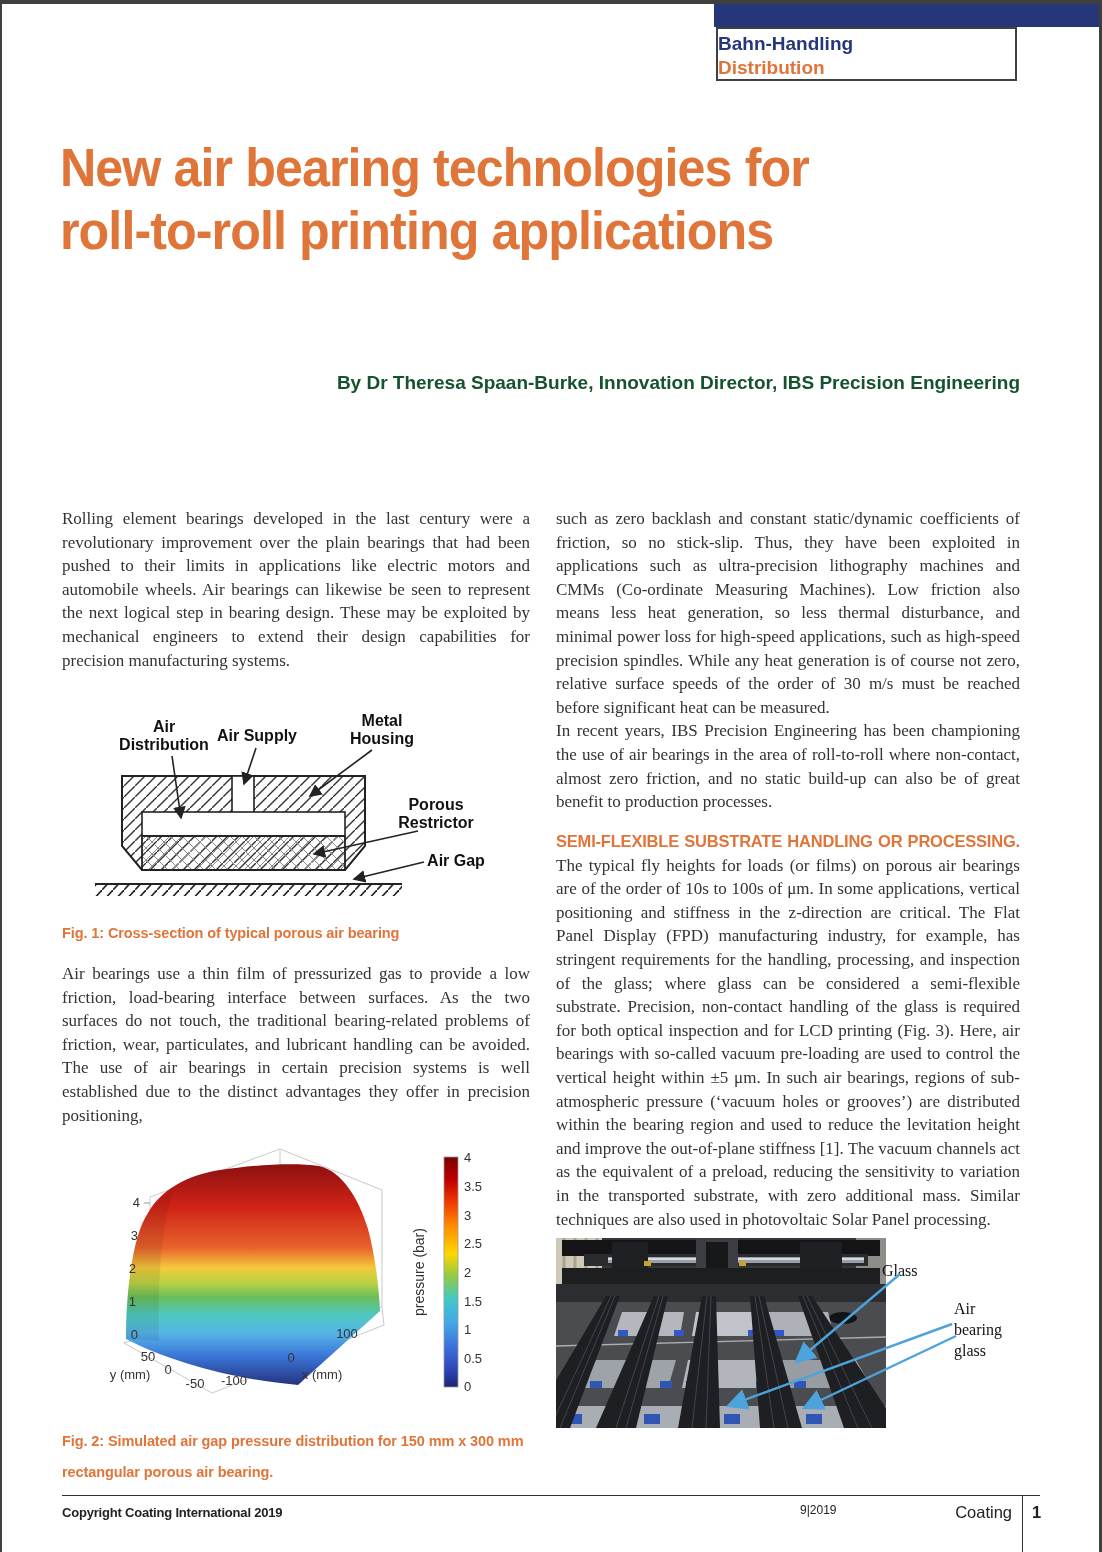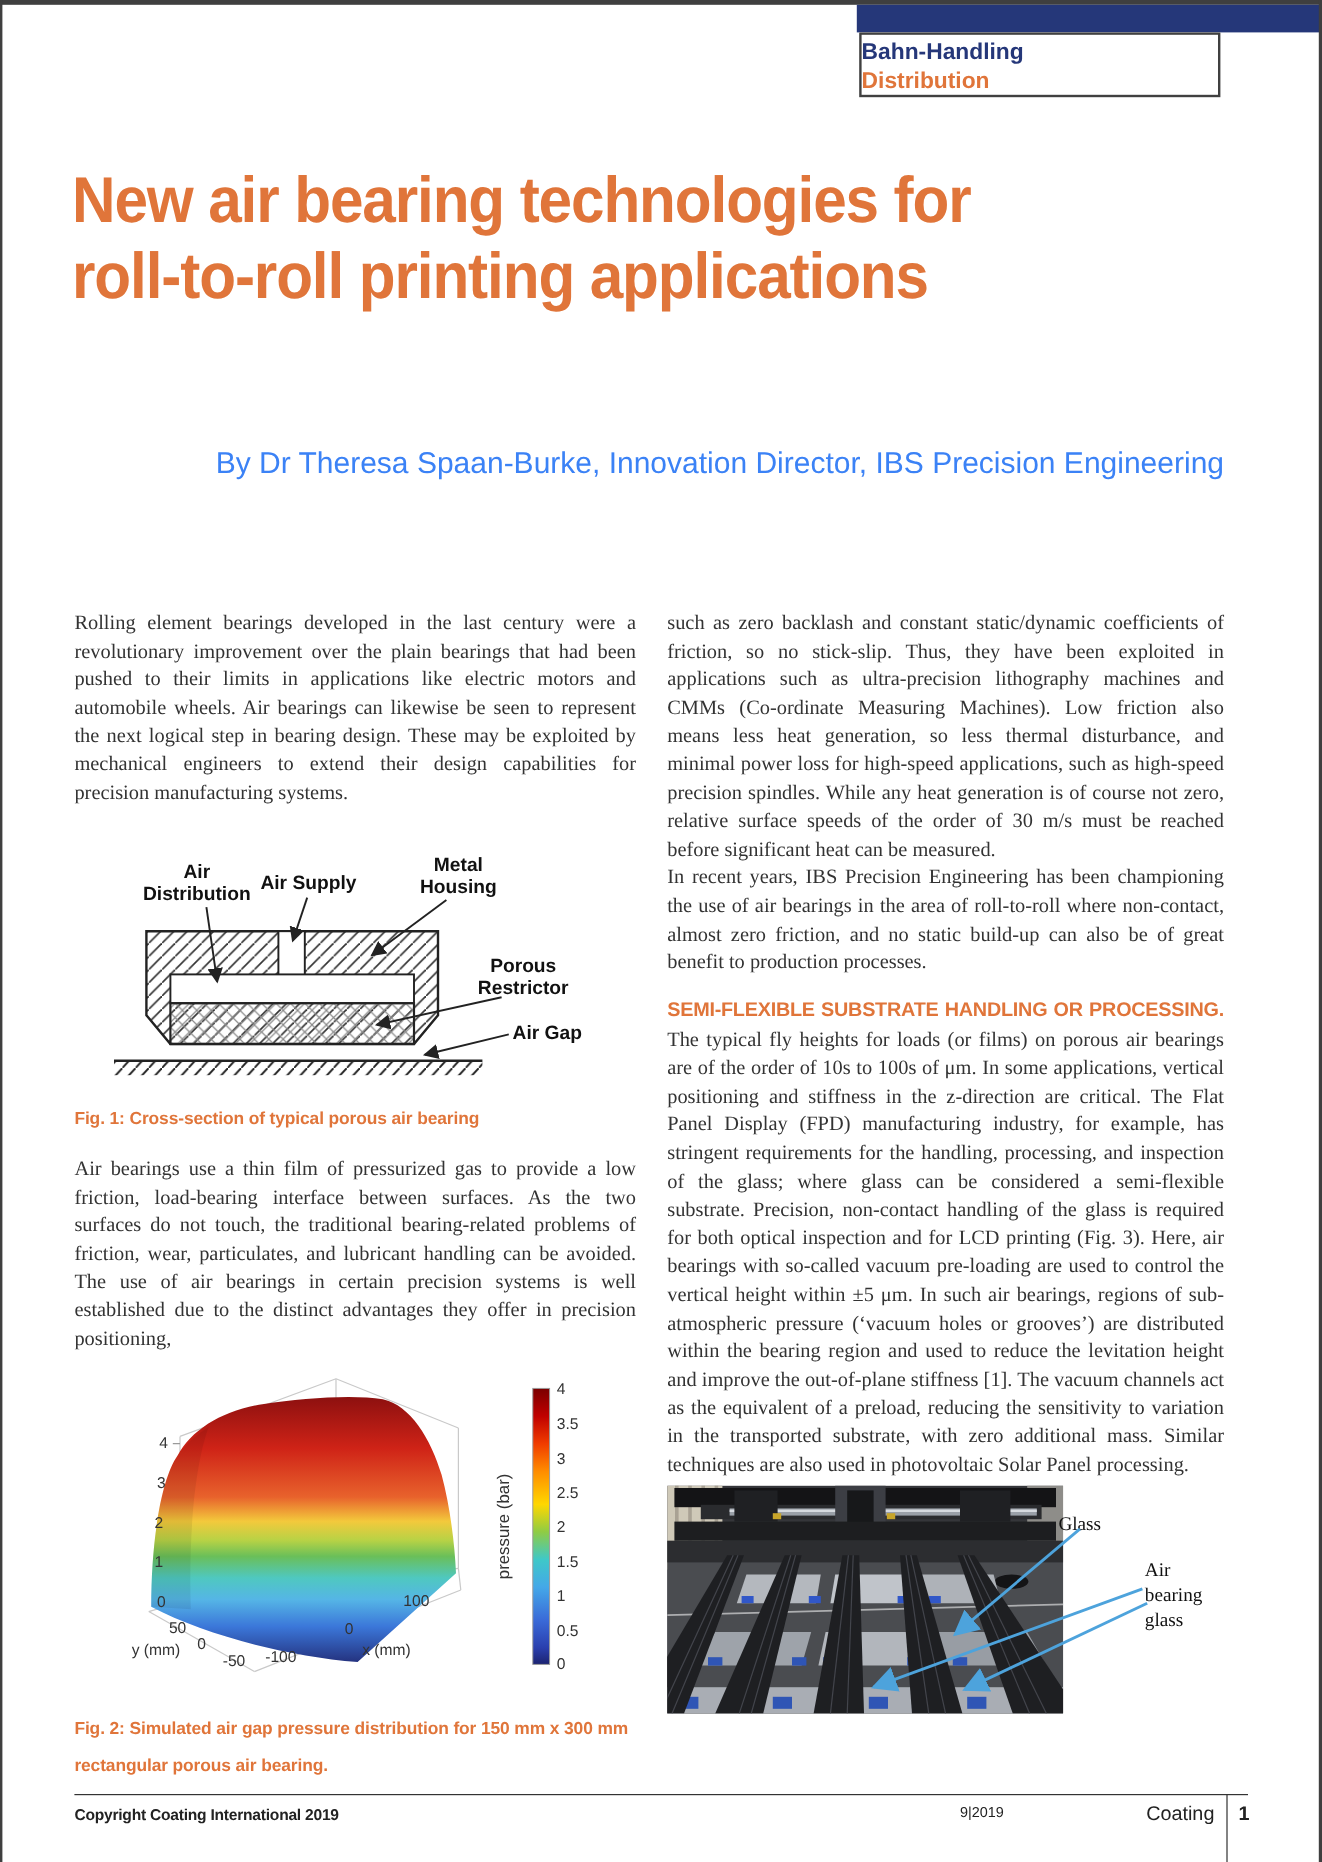--- a/index.html
+++ b/index.html
@@ -10,22 +10,22 @@
   .edge-right{position:absolute;right:0;top:0;width:3px;height:1552px;background:#3f3f3f;z-index:9;}
   .brand-bar{position:absolute;left:714px;top:4px;width:388px;height:23px;background:#253779;}
   .brand-box{position:absolute;left:716px;top:27px;width:301px;height:54px;border:2px solid #404040;
              background:#fff;text-align:left;padding:3px 9px 0 0;box-sizing:border-box;
              font-family:"Liberation Sans","DejaVu Sans",sans-serif;font-weight:bold;font-size:19px;line-height:24px;}
   .brand-de{color:#253779;}
   .brand-en{color:#e0753a;}
   .title{position:absolute;left:60px;top:136px;margin:0;color:#e0753a;
          font-family:"Liberation Sans","DejaVu Sans",sans-serif;font-weight:bold;
          font-size:54px;line-height:63px;letter-spacing:-1px;transform:scaleX(.93);transform-origin:left top;white-space:nowrap;}
-  .byline{position:absolute;right:82px;top:372px;color:#3b82f6;
-          font-family:"Liberation Sans","DejaVu Sans",sans-serif;font-weight:normal;font-size:25px;}
+  .byline{position:absolute;right:82px;top:372px;color:#14532d;
+          font-family:"Liberation Sans","DejaVu Sans",sans-serif;font-weight:bold;font-size:19px;}
   .body-text{margin:0;font-size:17px;line-height:23.6px;text-align:justify;color:#333;}
   .abs{position:absolute;}
   .sec-head{color:#e0753a;font-family:"Liberation Sans","DejaVu Sans",sans-serif;font-weight:bold;font-size:16.5px;letter-spacing:-0.2px;}
   .fig-caption{position:absolute;color:#e0753a;font-family:"Liberation Sans","DejaVu Sans",sans-serif;
                font-weight:bold;font-size:14.5px;line-height:31px;letter-spacing:-0.1px;}
   .fig3-wrap{position:absolute;left:556px;top:1238px;width:464px;height:192px;}
   .fig3-label{position:absolute;font-family:"Liberation Serif","DejaVu Serif",serif;font-size:16px;color:#111;line-height:21px;}
   .footer-rule{position:absolute;left:62px;top:1495px;width:978px;height:1px;background:#333;}
   .footer-vline{position:absolute;left:1022px;top:1495px;width:1px;height:57px;background:#333;}
   .footer-item{position:absolute;font-family:"Liberation Sans","DejaVu Sans",sans-serif;color:#222;}

